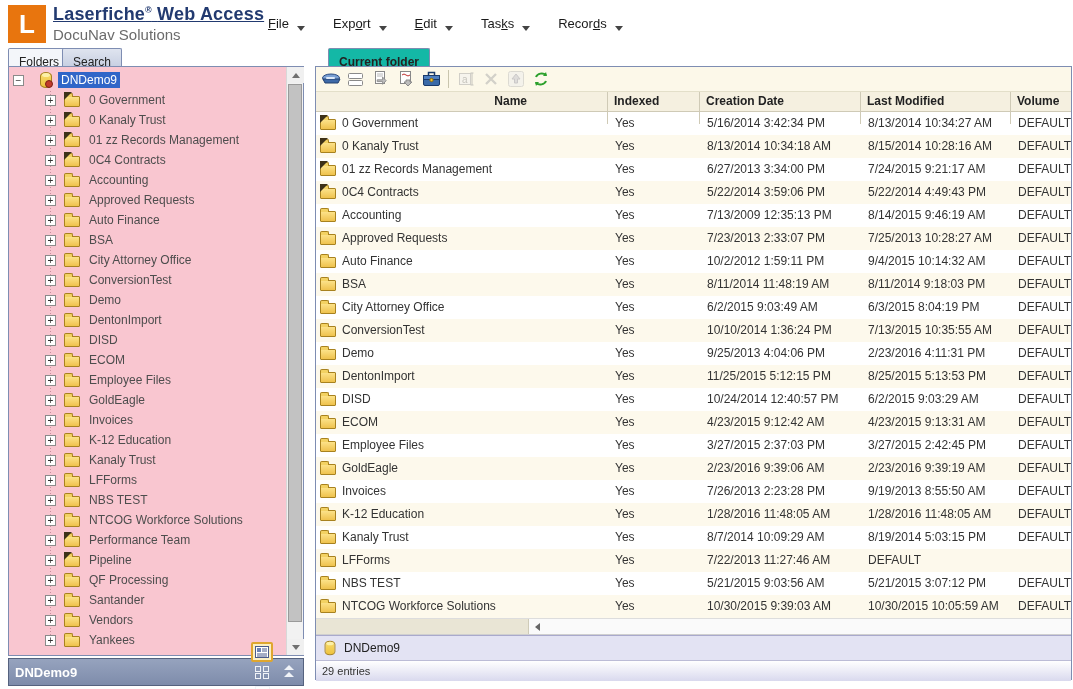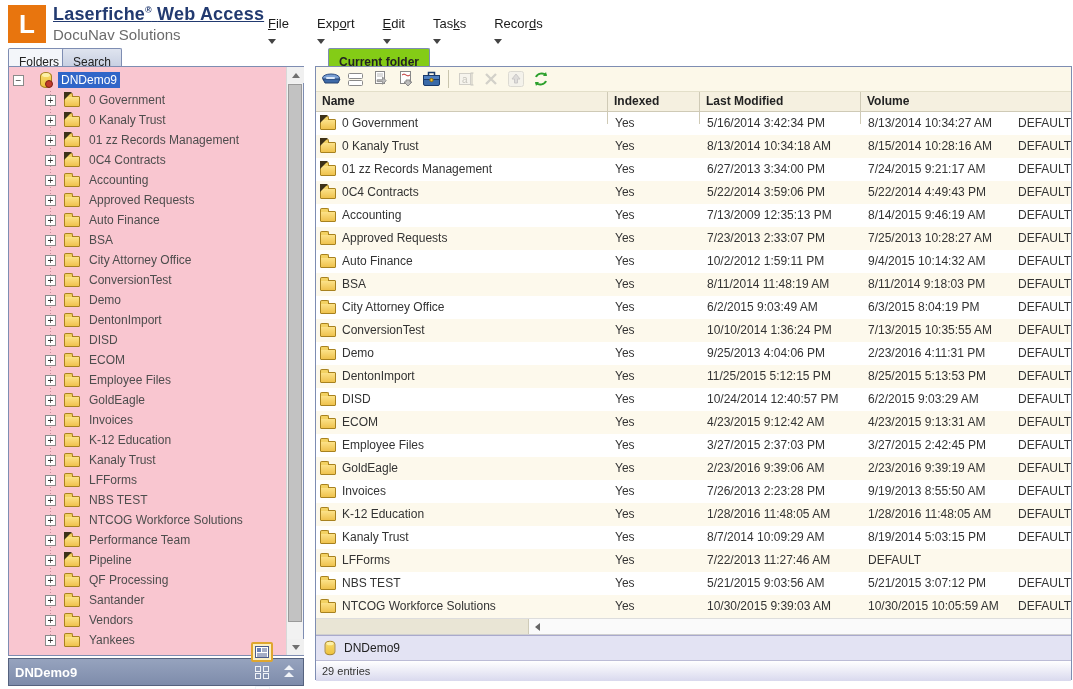--- a/index.html
+++ b/index.html
@@ -8,32 +8,32 @@
 
   
   .logo { position:absolute; left:8px; top:5px; width:38px; height:38px; background:#E8750E; color:#fff;
           font-weight:bold; font-size:26px; text-align:center; line-height:38px; }
   .brandwrap { position:absolute; left:53px; top:4px; }
   .brand-title { font-size:18px; font-weight:bold; color:#223A70; letter-spacing:.2px;text-decoration:underline; }
   .brand-title sup { font-size:9px; }
   .brand-sub { font-size:15px; color:#6b6b6b; margin-top:1px; }
 
   .menubar { position:absolute; left:268px; top:16px; display:flex; gap:28px; font-size:13px; color:#1a1a1a; }
-  .menu-item { display:flex; align-items:flex-start; gap:8px; cursor:pointer;flex-direction:column; }
+  .menu-item { display:flex; align-items:flex-end; gap:8px; cursor:pointer; }
   .menu-item u { text-decoration:underline; }
   .caret-down { width:0; height:0; border-left:4px solid transparent; border-right:4px solid transparent; border-top:5px solid #444; }
 
   
   .tab { position:absolute; top:48px; height:25px; border:1px solid #7E8DB2; border-bottom:none;
          font-size:12px; padding:4px 10px; line-height:18px; color:#222; border-radius:2px 2px 0 0; cursor:pointer; }
   .tab.active { background:#f4f6fa; }
   .tab.inactive { background:linear-gradient(#dfe4ef,#bfc8dd); }
   #tab-folders { left:8px; }
   #tab-search { left:62px; }
-  #tab-current { left:328px; font-weight:bold; background:#84cc16; }
+  #tab-current { left:328px; font-weight:bold; background:#14b8a6; }
 
   
   .tree-panel { position:absolute; left:8px; top:66px; width:296px; height:590px; border:1px solid #7E8DB2; background:#F9C6D0; }
   .tree-scroll { position:absolute; right:0; top:0; width:17px; height:100%; background:#f2f2f2; border-left:1px solid #d8d8d8; }
   .sb-btn { position:absolute; left:0; width:17px; height:16px; background:#f0f0f0; display:flex; align-items:center; justify-content:center; cursor:pointer; }
   .sb-up { top:0; } .sb-down { bottom:0; }
   .tri-up { width:0;height:0;border-left:4px solid transparent;border-right:4px solid transparent;border-bottom:5px solid #707070; }
   .tri-down { width:0;height:0;border-left:4px solid transparent;border-right:4px solid transparent;border-top:5px solid #707070; }
   .sb-thumb { position:absolute; left:1px; top:17px; width:14px; height:538px; background:#c2c2c2; border:1px solid #9a9a9a; cursor:pointer; }
 
@@ -74,21 +74,21 @@
   .right-panel { position:absolute; left:315px; top:66px; width:757px; height:614px; border:1px solid #7E8DB2; background:#fff; }
   .toolbar { position:absolute; left:0; top:0; width:100%; height:25px; background:#FCF8E9; border-bottom:1px solid #e3dfc9;
              display:flex; align-items:center; padding-left:5px; gap:5px; }
   .tbtn { width:20px; height:20px; display:flex; align-items:center; justify-content:center; cursor:pointer; }
   .tbtn.disabled { opacity:.5; cursor:default; }
   .tsep { width:1px; height:18px; background:#c9c5ae; margin:0 2px; }
 
   .grid { display:grid; grid-template-columns:217px 74px 92px 161px 150px 1fr; }
   .thead { position:absolute; left:0; top:25px; width:100%; height:20px; background:#F5F0E0; border-bottom:1px solid #CFCAB6; font-size:12px; font-weight:bold; color:#222; }
   .thead .th { line-height:19px; padding:0 6px; border-left:1px solid #CFCAB6; overflow:hidden; white-space:nowrap; cursor:pointer; }
-  .thead .th:first-child { border-left:none; }
+  .thead .th:first-child { border-left:none;text-align:right; }
   .thead .th.right { text-align:right;margin-top:32px; }
 
   .tbody { position:absolute; left:0; top:45px; width:100%; height:506px; overflow:hidden; }
   .lf-row { height:23px; font-size:12px; color:#333; cursor:pointer; }
   .lf-row:nth-child(even) { background:#FDF9EC; }
   .lf-row .cell { line-height:23px; padding:0 8px; white-space:nowrap; overflow:hidden; }
   .lf-row .cell.namecell { display:flex; align-items:center; padding:0 4px; gap:0; }
   .lf-row .icon-folder { margin-top:1px; }
 
   .hscroll { position:absolute; left:0; top:551px; width:100%; height:17px; background:#fafafa; border-top:1px solid #dddddd; border-bottom:1px solid #cfcfcf; }
@@ -403,20 +403,21 @@
             <path d="M14 11 A6 5 0 0 1 4 13" fill="none" stroke="#2ca02c" stroke-width="2"></path>
             <path d="M4 16 L3 12 L7 12 Z" fill="#2ca02c"></path>
           </svg>
         </span>
       </div>
 
     <div class="thead grid" id="thead">
         <div class="th">Name</div>
         <div class="th right">Pages</div>
         <div class="th">Indexed</div>
+        <div class="th">Creation Date</div>
         <div class="th">Last Modified</div>
         <div class="th">Volume</div>
       </div>
     <div class="tbody" id="tbody">
         <div class="lf-row grid">
           <div class="cell namecell">
             <span class="icon-folder flagged"></span>
             <span>0 Government</span>
           </div>
           <div class="cell" style="text-align: right;"></div>

